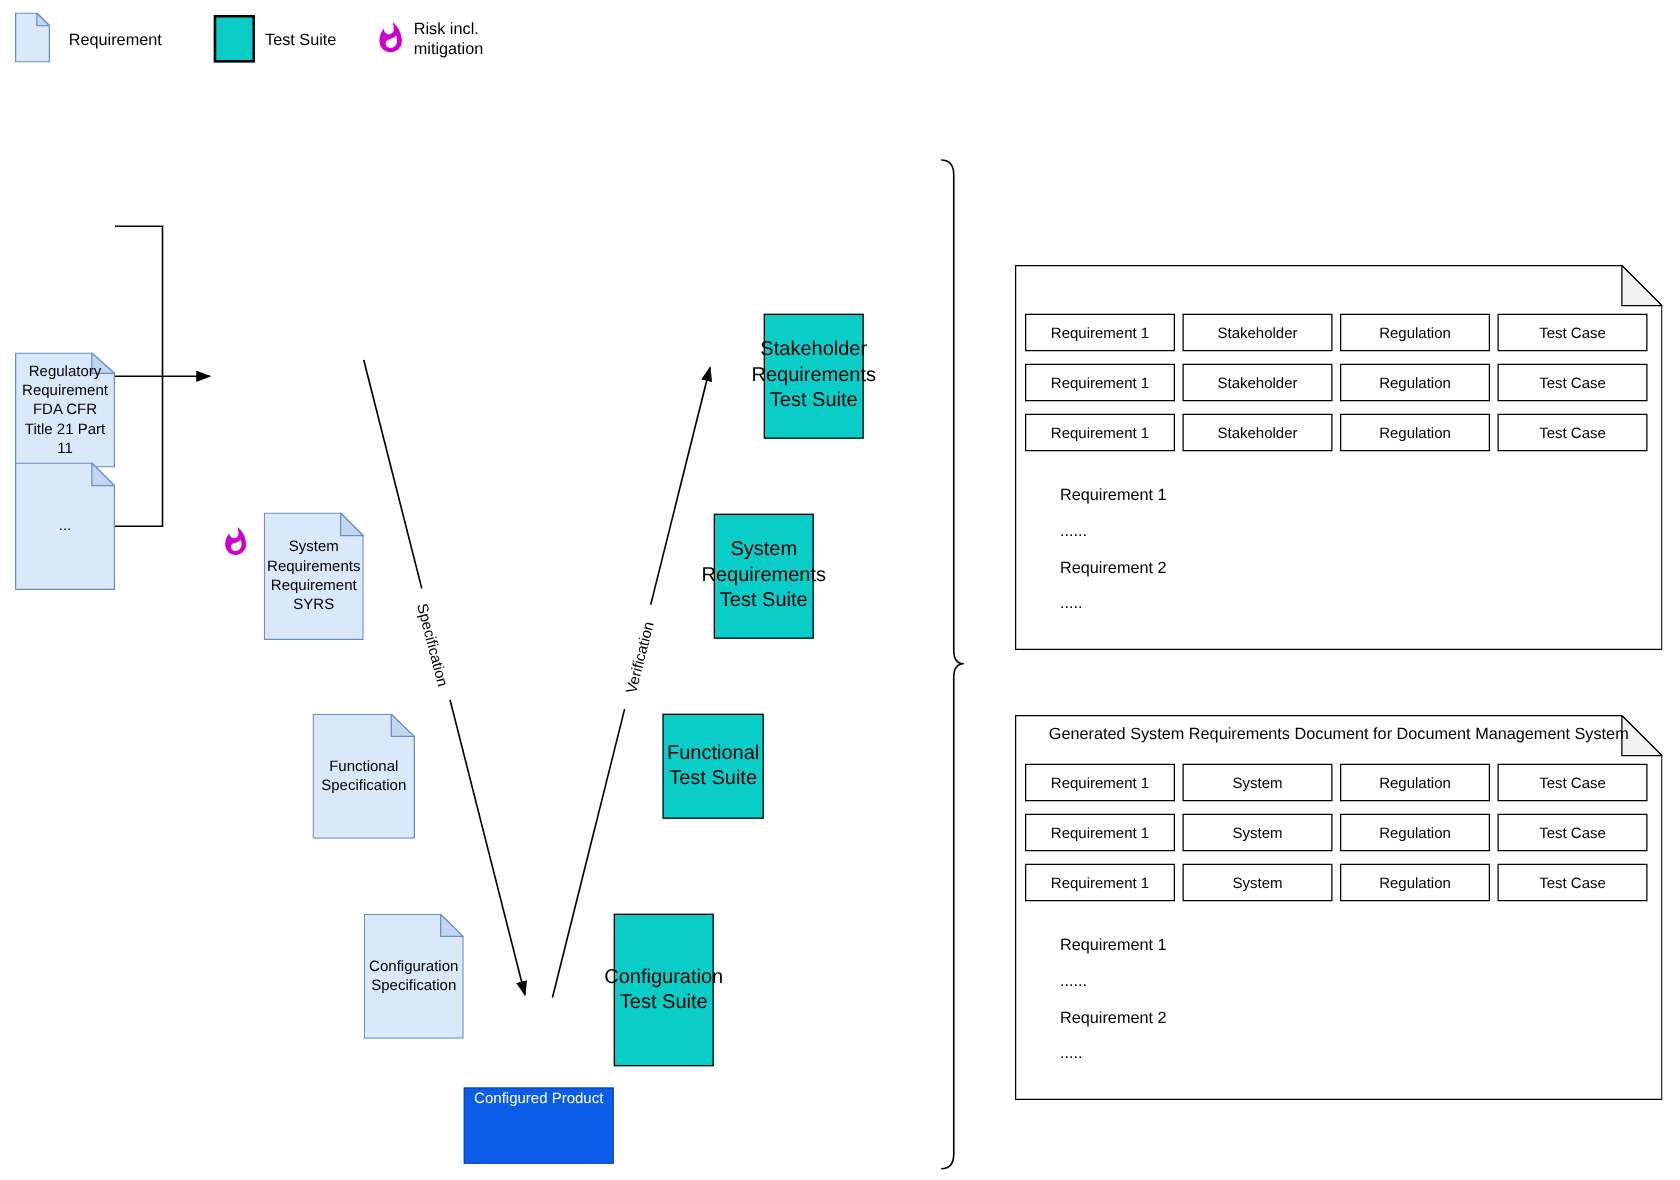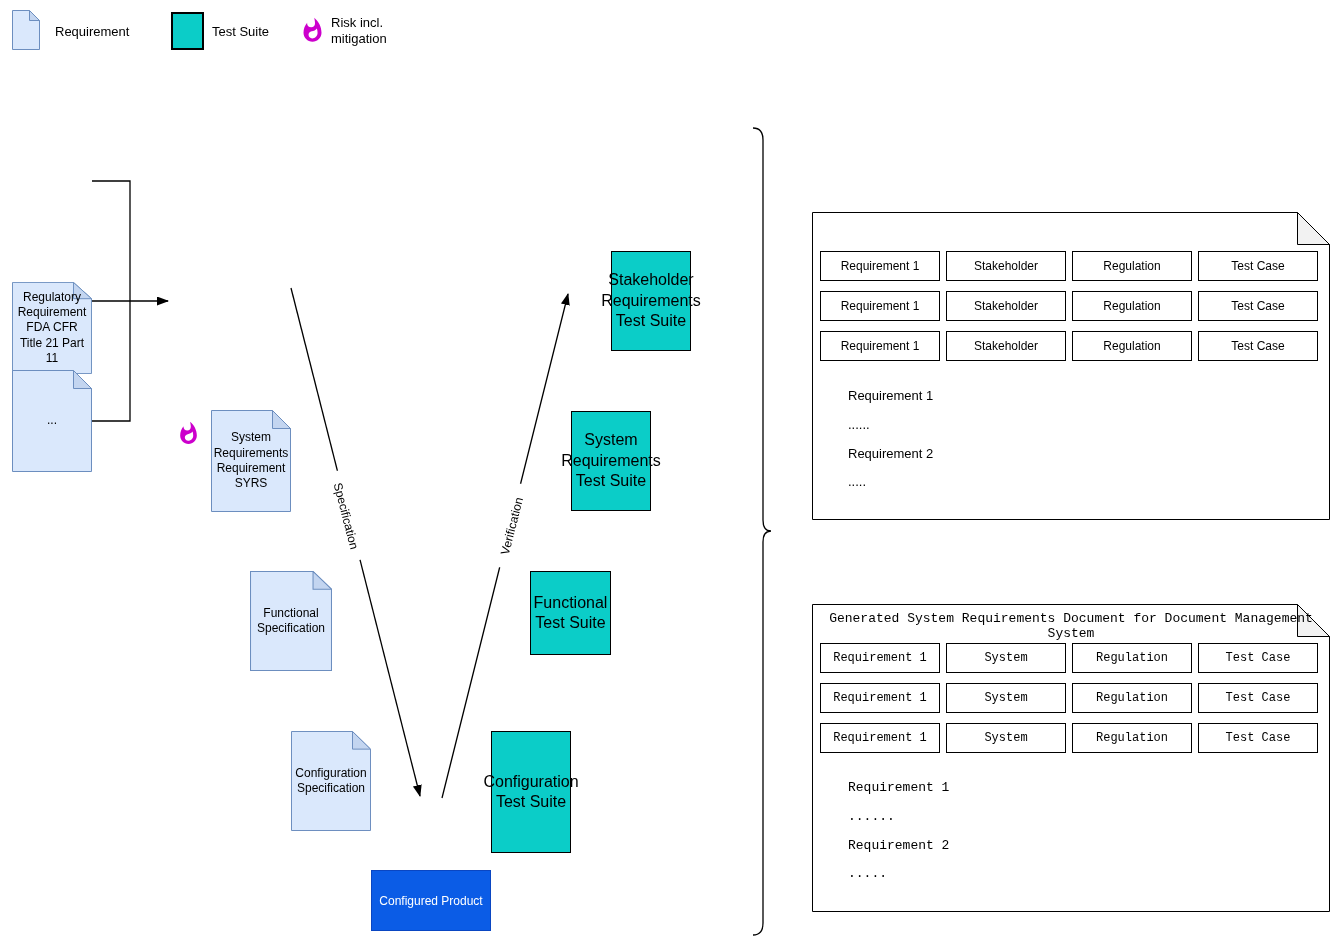--- a/index.html
+++ b/index.html
@@ -15,21 +15,21 @@
   .doc svg.shape { position:absolute; left:0; top:0; width:100%; height:100%; }
   .doc .lbl { position:relative; padding:0 3px; }
 
   
   .tsuite { position:absolute; background:#0BCDC8; border:1.5px solid #000;
             display:flex; align-items:center; justify-content:center;
             text-align:center; font-size:16px; line-height:1.28; box-sizing:border-box; }
 
   
   .product { position:absolute; background:#0B5CE6; border:1px solid #0A46C2; color:#fff;
-             display:flex; align-items:center; justify-content:center;
+             display:flex; justify-content:center;
              text-align:center; font-size:12px; box-sizing:border-box; }
 
   
   .legend-label { position:absolute; font-size:13px; line-height:16px; }
   .legend-swatch { position:absolute; left:171px; top:12px; width:33px; height:38px;
                    background:#0BCDC8; border:2px solid #000; box-sizing:border-box; }
 
   
   .edge-label { position:absolute; background:#ffffff; font-size:12px; text-align:center;
                 padding:0 2px; white-space:nowrap; }
@@ -170,21 +170,21 @@
     <div class="cell" style="left:134px; top:119px;">Stakeholder</div>
     <div class="cell" style="left:260px; top:119px;">Regulation</div>
     <div class="cell" style="left:386px; top:119px;">Test Case</div>
 
     <div class="bodyline" style="top:176px;">Requirement 1</div>
     <div class="bodyline" style="top:205px;">......</div>
     <div class="bodyline" style="top:234px;">Requirement 2</div>
     <div class="bodyline" style="top:262px;">.....</div>
   </div>
 
-  <div class="panel" style="left:812px; top:604px;font-family:Liberation Mono, monospace;">
+  <div class="panel" style="left:812px; top:572px;">
     <svg class="shape" width="518" height="308">
       <path d="M0.5,0.5 L485.5,0.5 L517.5,32.5 L517.5,307.5 L0.5,307.5 Z" fill="#ffffff" stroke="#000"></path>
       <path d="M485.5,0.5 L485.5,32.5 L517.5,32.5 Z" fill="#F2F2F2" stroke="#000"></path>
     </svg>
     <div class="title">Generated System Requirements Document for Document Management System</div>
 
     <div class="cell" style="left:8px;   top:39px;">Requirement 1</div>
     <div class="cell" style="left:134px; top:39px;">System</div>
     <div class="cell" style="left:260px; top:39px;">Regulation</div>
     <div class="cell" style="left:386px; top:39px;">Test Case</div>

